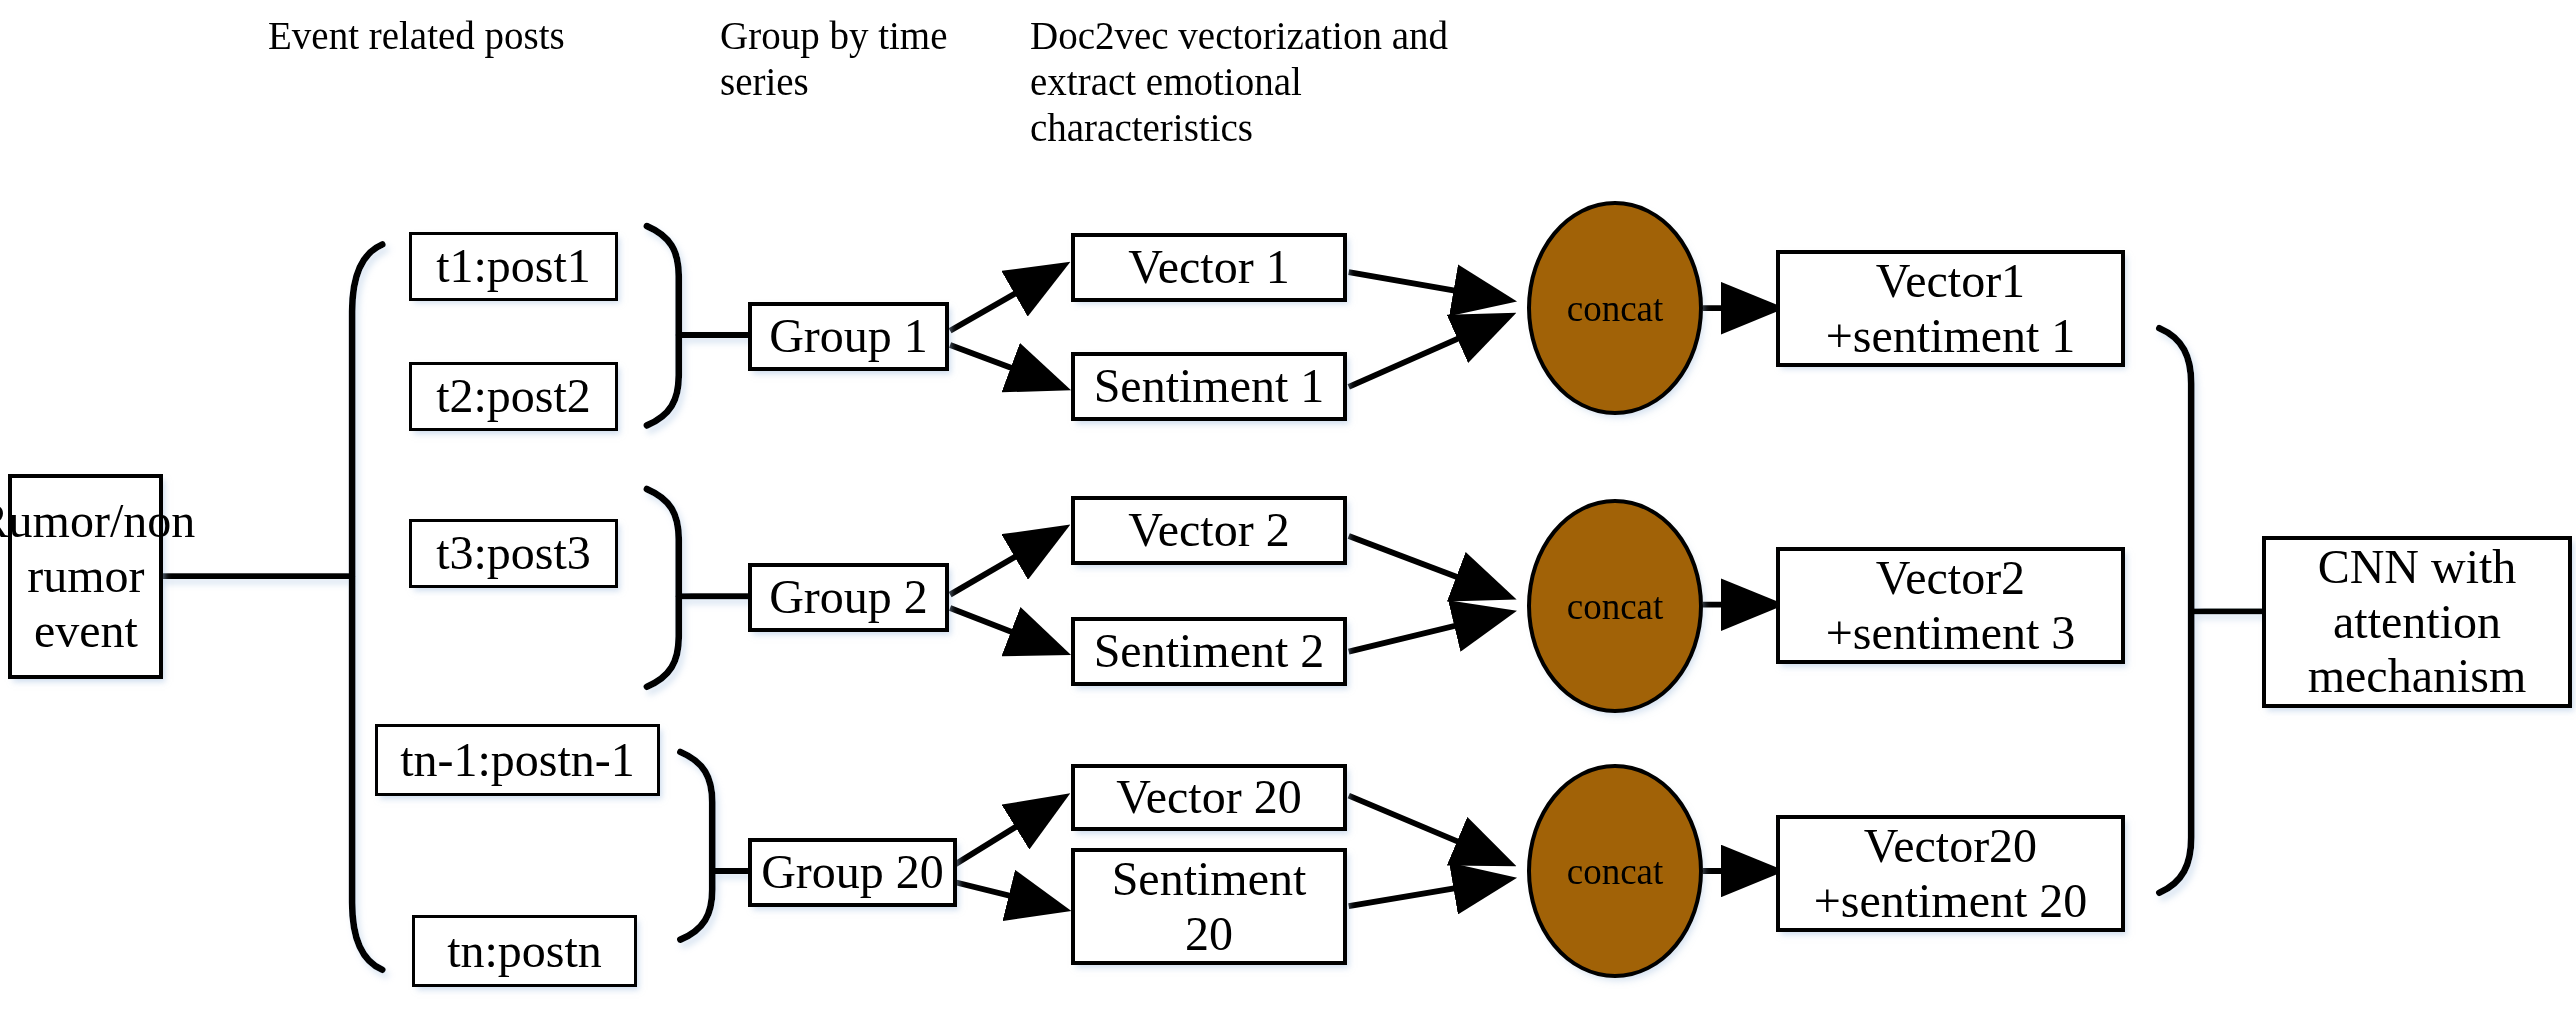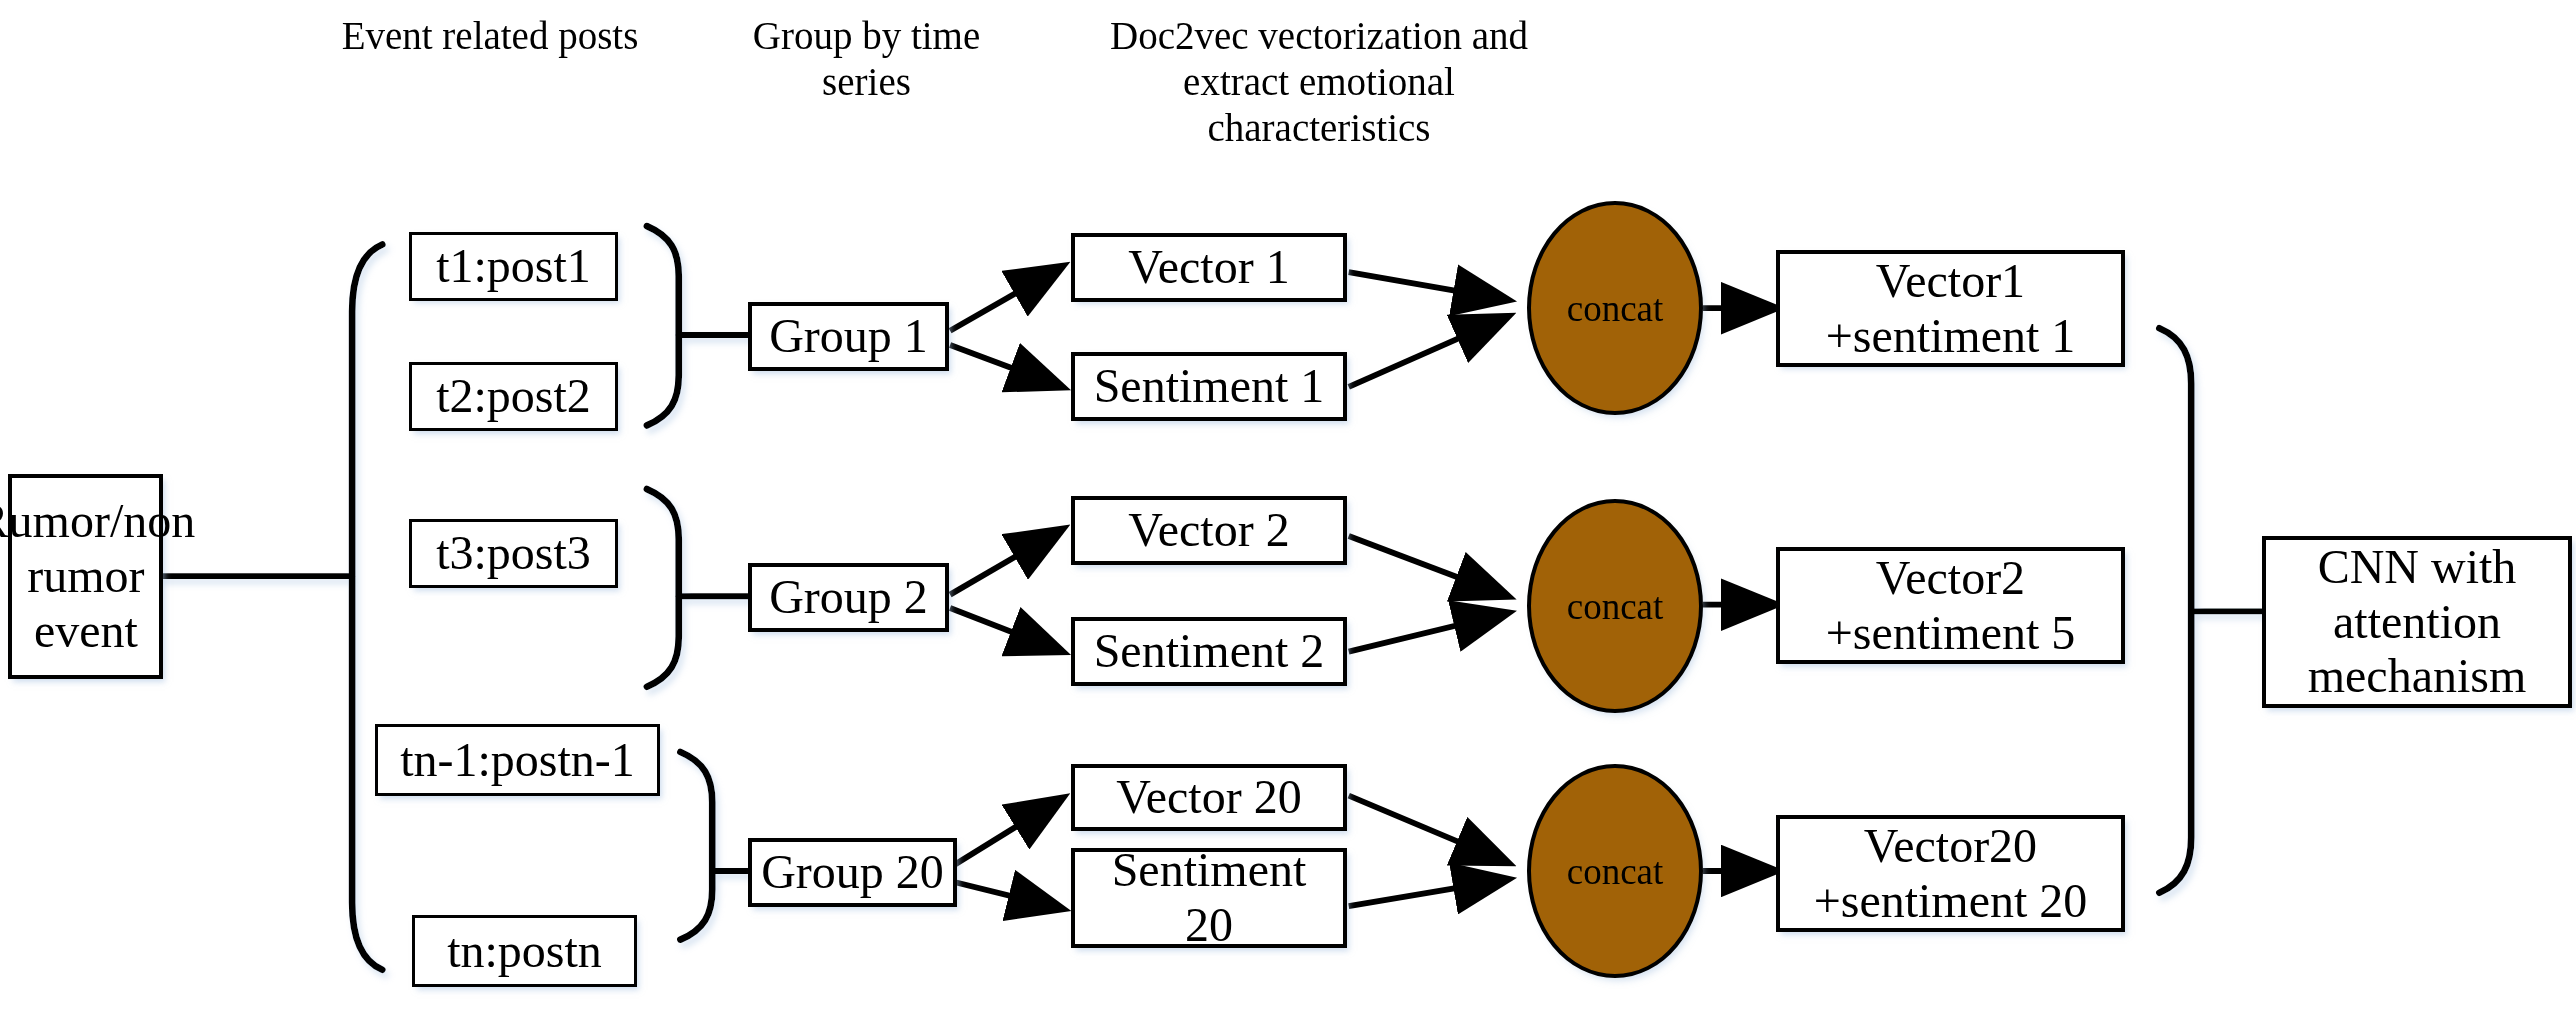--- a/index.html
+++ b/index.html
@@ -11,21 +11,20 @@
   #canvas {
     position: relative;
     width: 2576px;
     height: 1015px;
     background: #ffffff;
     font-family: "Liberation Serif", "DejaVu Serif", serif;
     overflow: hidden;
   }
   .hdr {
     position: absolute;
-    text-align: center;
     font-size: 39px;
     line-height: 1.17;
     color: #000000;
     white-space: pre-line;
   }
   .box {
     position: absolute;
     box-sizing: border-box;
     border: 4.2px solid #000000;
     background: #ffffff;
@@ -164,34 +163,34 @@
   <div class="box" style="left:1071px; top:233px; width:276px; height:69px;">Vector 1</div>
 
   <div class="box" style="left:1071px; top:496px; width:276px; height:69px;">Vector  2</div>
 
   <div class="box" style="left:1071px; top:764px; width:276px; height:67px;">Vector  20</div>
 
   <div class="box" style="left:1071px; top:352px; width:276px; height:69px;">Sentiment 1</div>
 
   <div class="box" style="left:1071px; top:617px; width:276px; height:69px;">Sentiment 2</div>
 
-  <div class="box" style="left:1071px; top:848px; width:276px; height:100px;">Sentiment
+  <div class="box" style="left:1071px; top:848px; width:276px; height:117px;">Sentiment
 20</div>
 
   <div class="ellipse" style="left:1527px; top:201px; width:176px; height:214px;">concat</div>
 
   <div class="ellipse" style="left:1527px; top:499px; width:176px; height:214px;">concat</div>
 
   <div class="ellipse" style="left:1527px; top:764px; width:176px; height:214px;">concat</div>
 
   <div class="box" style="left:1776px; top:250px; width:349px; height:117px;">Vector1
 +sentiment 1</div>
 
   <div class="box" style="left:1776px; top:547px; width:349px; height:117px;">Vector2
-+sentiment 5</div>
++sentiment 3</div>
 
   <div class="box" style="left:1776px; top:815px; width:349px; height:117px;">Vector20
 +sentiment 20</div>
 
   <div class="box" style="left:2262px; top:528px; width:310px; height:172px;margin-top:8px;">CNN with
 attention
 mechanism</div>
 
 </div>
 

